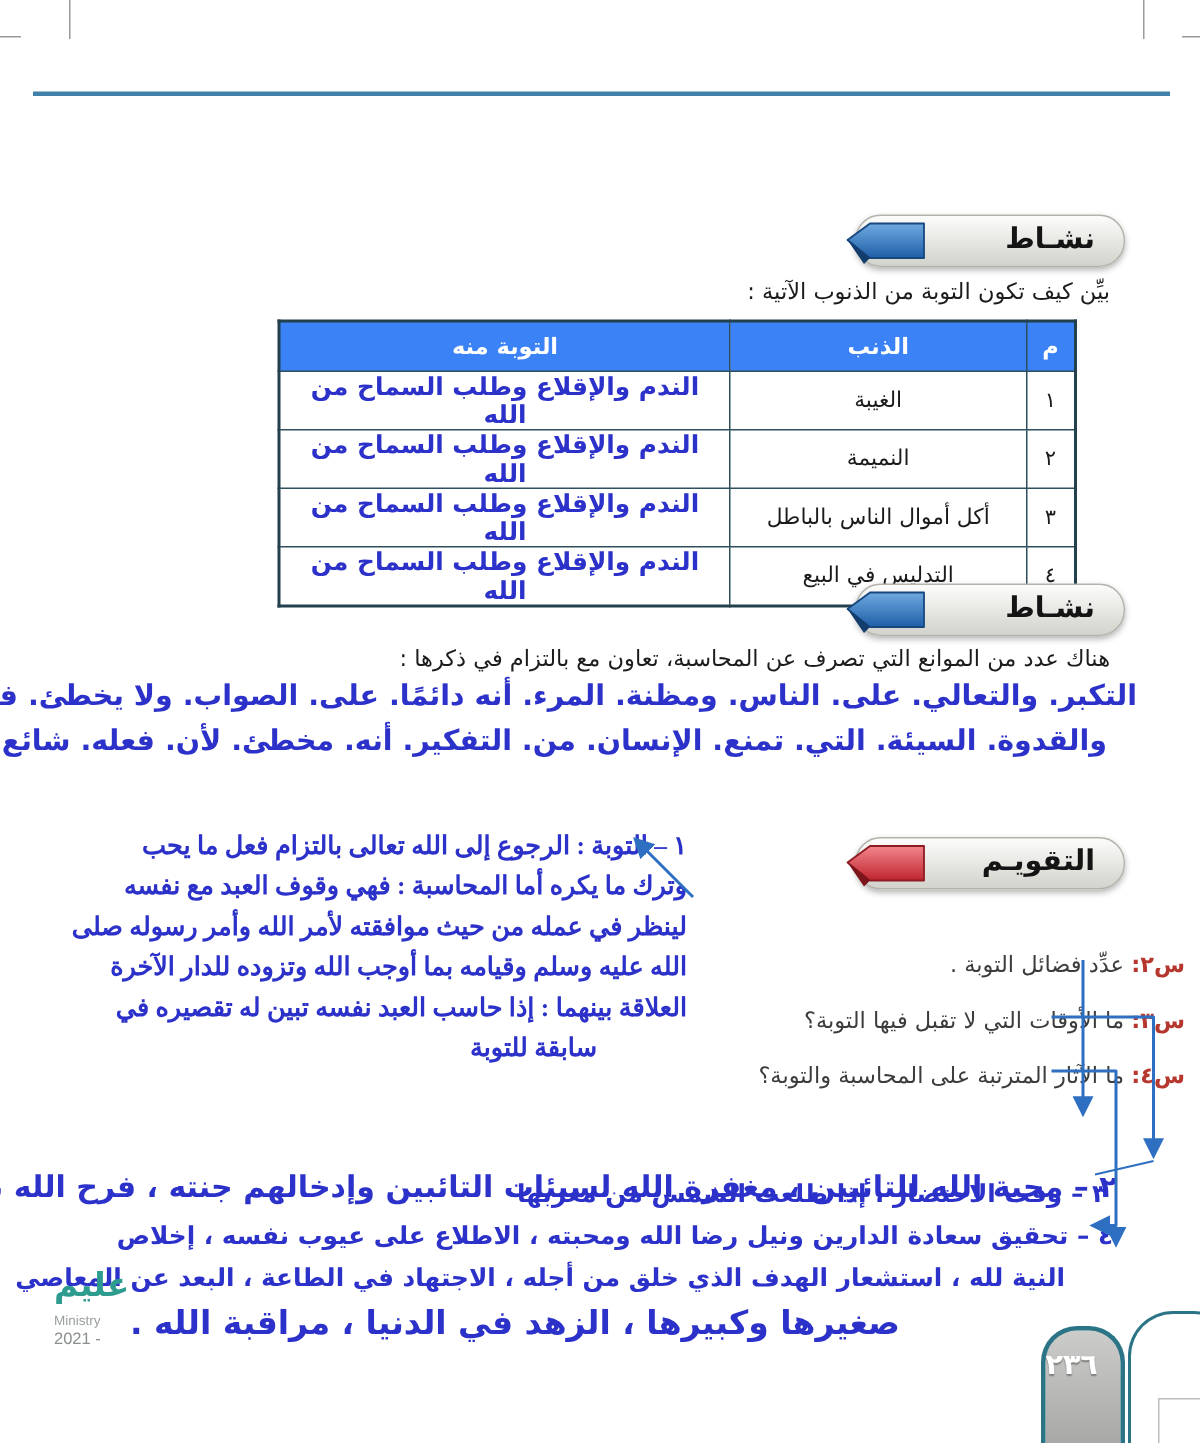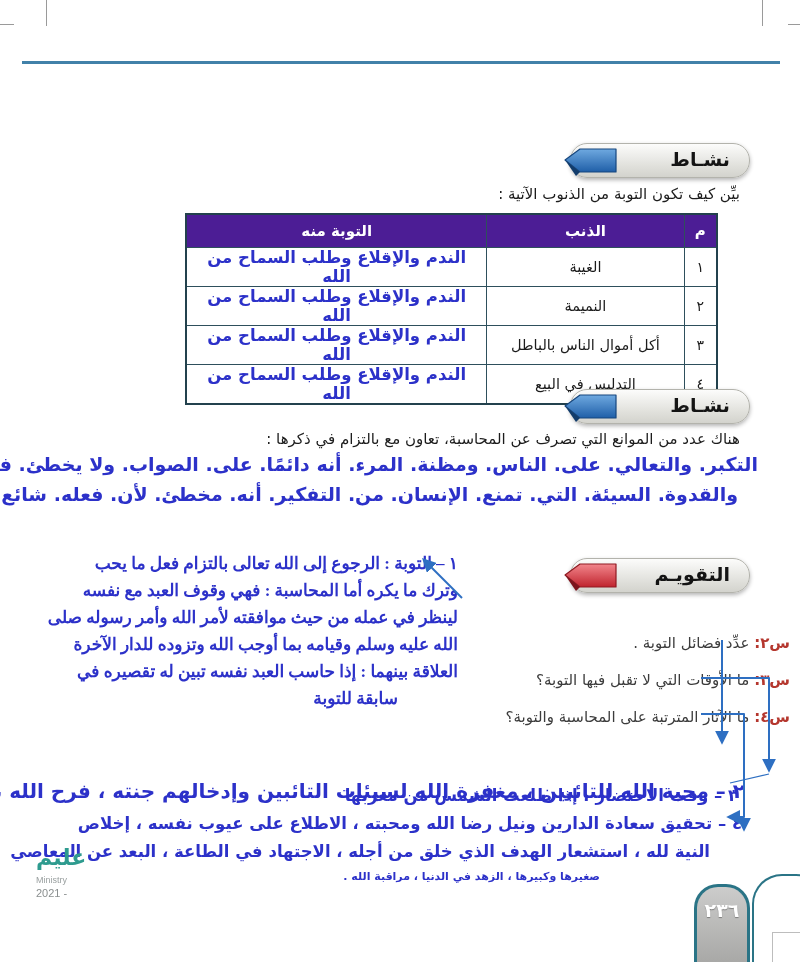--- a/index.html
+++ b/index.html
@@ -20,39 +20,39 @@
     box-shadow:0 2px 4px rgba(0,0,0,.30);}
   .pill-label{position:absolute;right:20px;top:0;height:33px;line-height:33px;
     font-size:19px;font-weight:700;color:#141414;}
   .flag{position:absolute;left:-10px;top:2px;}
   
   .printed{position:absolute;direction:rtl;text-align:right;color:#1c1c1c;font-size:15px;white-space:nowrap;}
   
   table.sins{position:absolute;top:213px;left:185px;width:533px;border-collapse:collapse;direction:rtl;}
   table.sins td,table.sins th{border:1.5px solid #2e4f5c;padding:0 4px;}
   table.sins{border:2.5px solid #23414d;}
-  table.sins th{background:#4c1d95;color:#ffffff;font-size:15px;font-weight:700;height:32px;}
+  table.sins th{background:#3b82f6;color:#ffffff;font-size:15px;font-weight:700;height:32px;}
   td.sin-cell{font-size:14.5px;color:#1b1b1b;text-align:center;height:31px;}
   td.num-cell{font-size:14px;color:#1b1b1b;text-align:center;}
   td.ans-cell{font-size:16.5px;font-weight:700;color:#2c31c9;text-align:center;}
   
   .hw{position:absolute;direction:rtl;text-align:right;color:#2c31c9;font-weight:700;white-space:nowrap;}
   
   .q{position:absolute;direction:rtl;text-align:right;font-size:15px;color:#3c3c3c;white-space:nowrap;}
   .q .qlab{color:#b5372e;font-weight:700;}
   
   .logo-ar{position:absolute;left:36px;top:845px;color:#2e9b8f;font-size:22px;font-weight:700;}
   .logo-en{position:absolute;left:36px;top:875px;color:#9aa0a0;font-size:9px;
     font-family:"Liberation Sans",sans-serif;}
   .logo-yr{position:absolute;left:36px;top:887px;color:#8a8f8f;font-size:11px;
     font-family:"Liberation Sans",sans-serif;}
   .badge{position:absolute;left:694px;top:884px;width:50px;height:78px;
     border:3px solid #2a7486;border-bottom:none;border-radius:24px 24px 0 0;
     background:linear-gradient(180deg,#cccccb,#a7a7a5);}
-  .badge-num{position:absolute;left:0;top:12px;width:100%;text-align:center;
+  .badge-num{position:absolute;left:0;top:12px;width:100%;text-align:left;
     color:#ffffff;font-size:19px;font-weight:700;text-shadow:0 1px 1px rgba(0,0,0,.35);}
   .outer-arch{position:absolute;left:752px;top:874px;width:70px;height:88px;
     border:2px solid #2a7486;border-bottom:none;border-radius:30px 30px 0 0;}
   .corner-box{position:absolute;left:772px;top:932px;width:40px;height:40px;
     border:1px solid #bdbdbd;background:#fff;}
   svg.overlay{position:absolute;left:0;top:0;pointer-events:none;}
 </style>
 </head>
 <body>
 
@@ -169,21 +169,21 @@
     <div class="hw" style="position:relative;font-size:17px;line-height:27px;">لينظر في عمله من حيث موافقته لأمر الله وأمر رسوله صلى</div>
     <div class="hw" style="position:relative;font-size:17px;line-height:27px;">الله عليه وسلم وقيامه بما أوجب الله وتزوده للدار الآخرة</div>
     <div class="hw" style="position:relative;font-size:17px;line-height:27px;">العلاقة بينهما : إذا حاسب العبد نفسه تبين له تقصيره في</div>
     <div class="hw" style="position:relative;font-size:17px;line-height:27px;padding-left:40px;padding-right:60px;">سابقة للتوبة</div>
   </div>
 
   <div class="hw" style="top:757px;right:55px;font-size:20px;margin-top:22px;">٢ – محبة الله للتائبين ، مغفرة الله لسيئات التائبين وإدخالهم جنته ، فرح الله بتوبة عبده .</div>
   <div class="hw" style="top:786px;right:62px;font-size:16.5px;">٣ – وقت الاحتضار ، إذا طلعت الشمس من مغربها</div>
   <div class="hw" style="top:814px;right:58px;font-size:16.5px;">٤ – تحقيق سعادة الدارين ونيل رضا الله ومحبته ، الاطلاع على عيوب نفسه ، إخلاص</div>
   <div class="hw" style="top:842px;right:90px;font-size:16.5px;">النية لله ، استشعار الهدف الذي خلق من أجله ، الاجتهاد في الطاعة ، البعد عن المعاصي</div>
-  <div class="hw" style="top:870px;right:200px;font-size:11px;">صغيرها وكبيرها ، الزهد في الدنيا ، مراقبة الله .</div>
+  <div class="hw" style="top:870px;right:200px;font-size:22px;">صغيرها وكبيرها ، الزهد في الدنيا ، مراقبة الله .</div>
 
   <svg class="overlay" width="800" height="962" viewBox="0 0 800 962">
     <defs>
       <marker id="ah" viewBox="0 0 10 10" refX="8" refY="5" markerWidth="7" markerHeight="7" orient="auto">
         <path d="M0,0 L10,5 L0,10 z" fill="#2e6fc2"></path>
       </marker>
     </defs>
     <g stroke="#2e6fc2" stroke-width="2" fill="none" stroke-linejoin="round">
       <path d="M462,598 L424,560" marker-end="url(#ah)"></path>
       <path d="M722,640 L722,742" marker-end="url(#ah)"></path>

